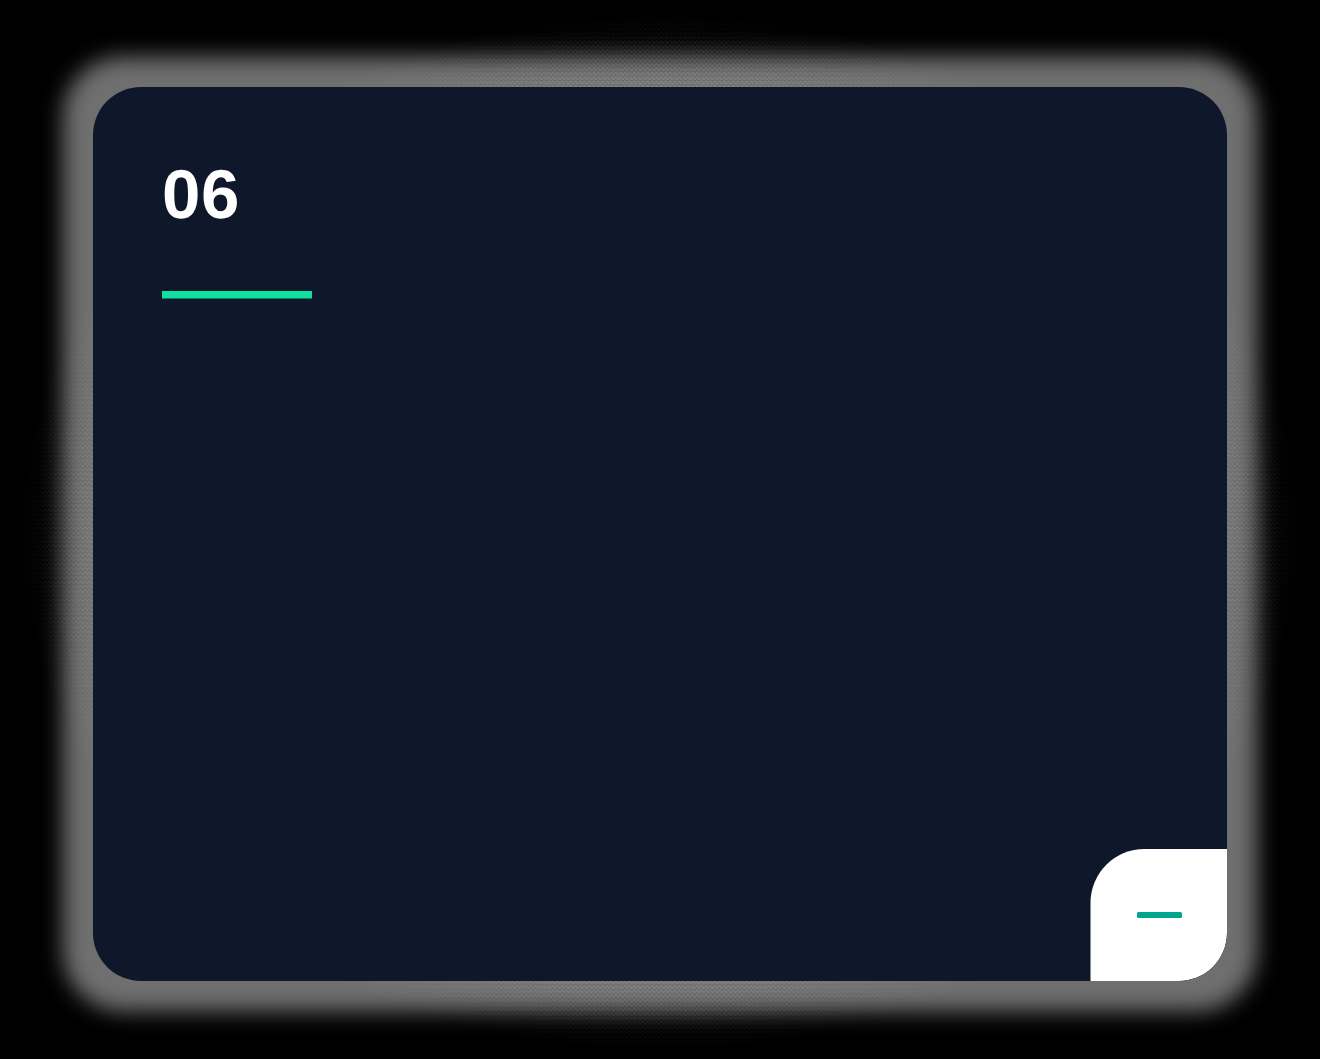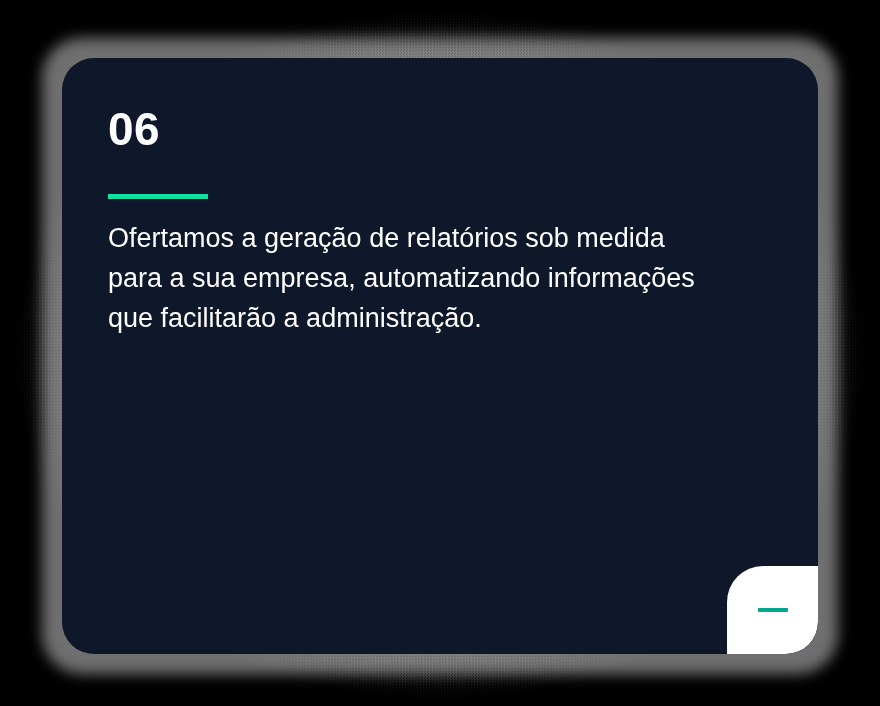--- a/index.html
+++ b/index.html
@@ -136,24 +136,19 @@
   <div class="glow glow-a"></div>
   <div class="glow glow-b"></div>
   <div class="glow-noise"></div>
 
   <div class="card">
 
     <div class="step-number">06</div>
 
     <div class="accent-rule"></div>
 
-    <div class="body-text">
-      <span class="line">Ofertamos a geração de relatórios sob medida</span>
-      <span class="line">para a sua empresa, automatizando informações</span>
-      <span class="line">que facilitarão a administração.</span>
-    </div>
 
     <div class="corner-panel">
       <span class="minus-icon"></span>
     </div>
 
   </div>
 </div>
 
 </body></html>

